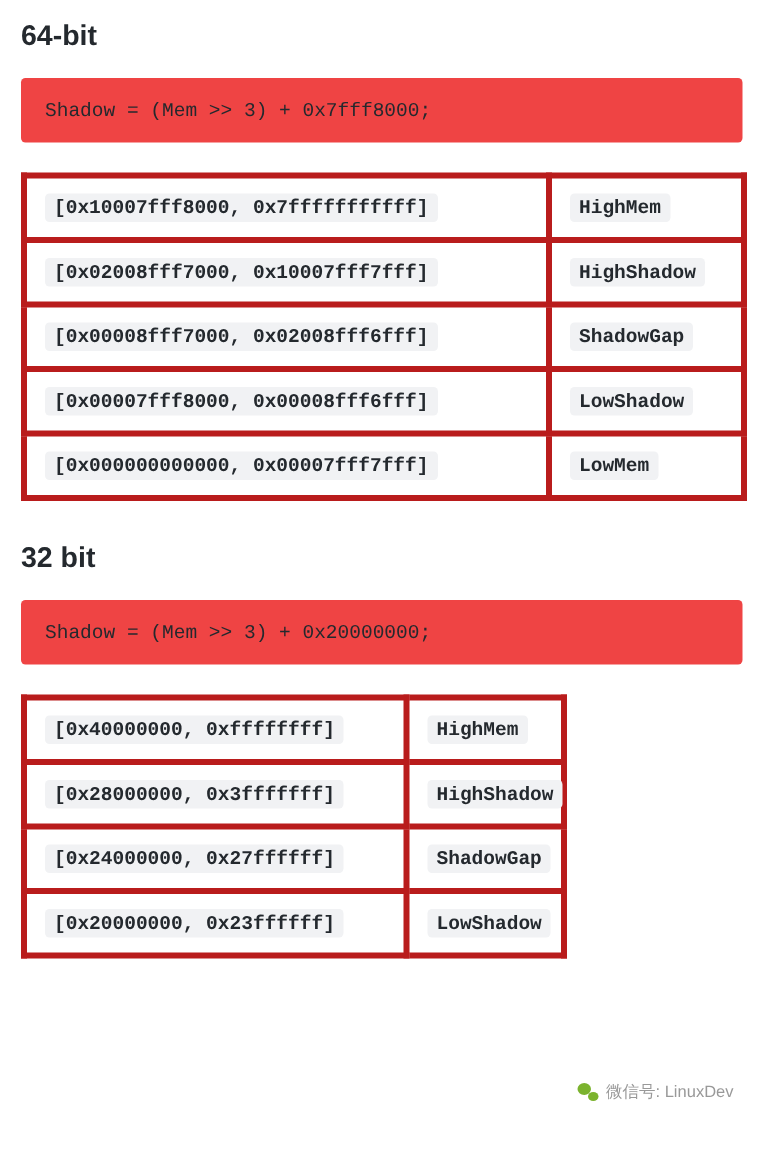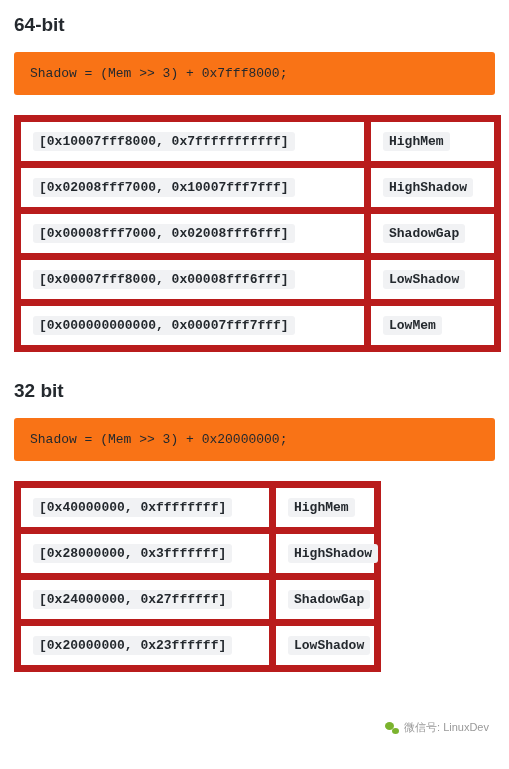--- a/index.html
+++ b/index.html
@@ -11,21 +11,21 @@
       box-sizing: border-box;
       color: #24292e;
     }
     h2 {
       font-size: 19px;
       font-weight: 600;
       margin: 0 0 16px 0;
       color: #24292e;
     }
     .codeblock {
-      background: #f97316;
+      background: #ef4444;
       border: none;
       border-radius: 3px;
       padding: 14px 16px;
       font-family: "SFMono-Regular", Consolas, "Liberation Mono", Menlo, Courier, monospace;
       font-size: 13px;
       color: #24292e;
       margin: 0 0 20px 0;
       white-space: pre-wrap;
       word-break: keep-all;
     }
@@ -35,21 +35,21 @@
       margin: 0 0 28px 0;
       table-layout: fixed;
     }
     table.wide64 { width: 480px; }
     table.wide64 col.c1 { width: 350px; }
     table.wide64 col.c2 { width: 130px; }
     table.wide32 { width: 360px; }
     table.wide32 col.c1 { width: 255px; }
     table.wide32 col.c2 { width: 105px; }
     table.mem td {
-      border: 7px solid #b91c1c;
+      border: 4px solid #b91c1c;
       padding: 10px 12px;
       vertical-align: middle;
       font-size: 13px;
       background: #ffffff;
     }
     td .chip {
       display: inline-block;
       font-family: "SFMono-Regular", Consolas, "Liberation Mono", Menlo, Courier, monospace;
       font-size: 13px;
       color: #24292e;

